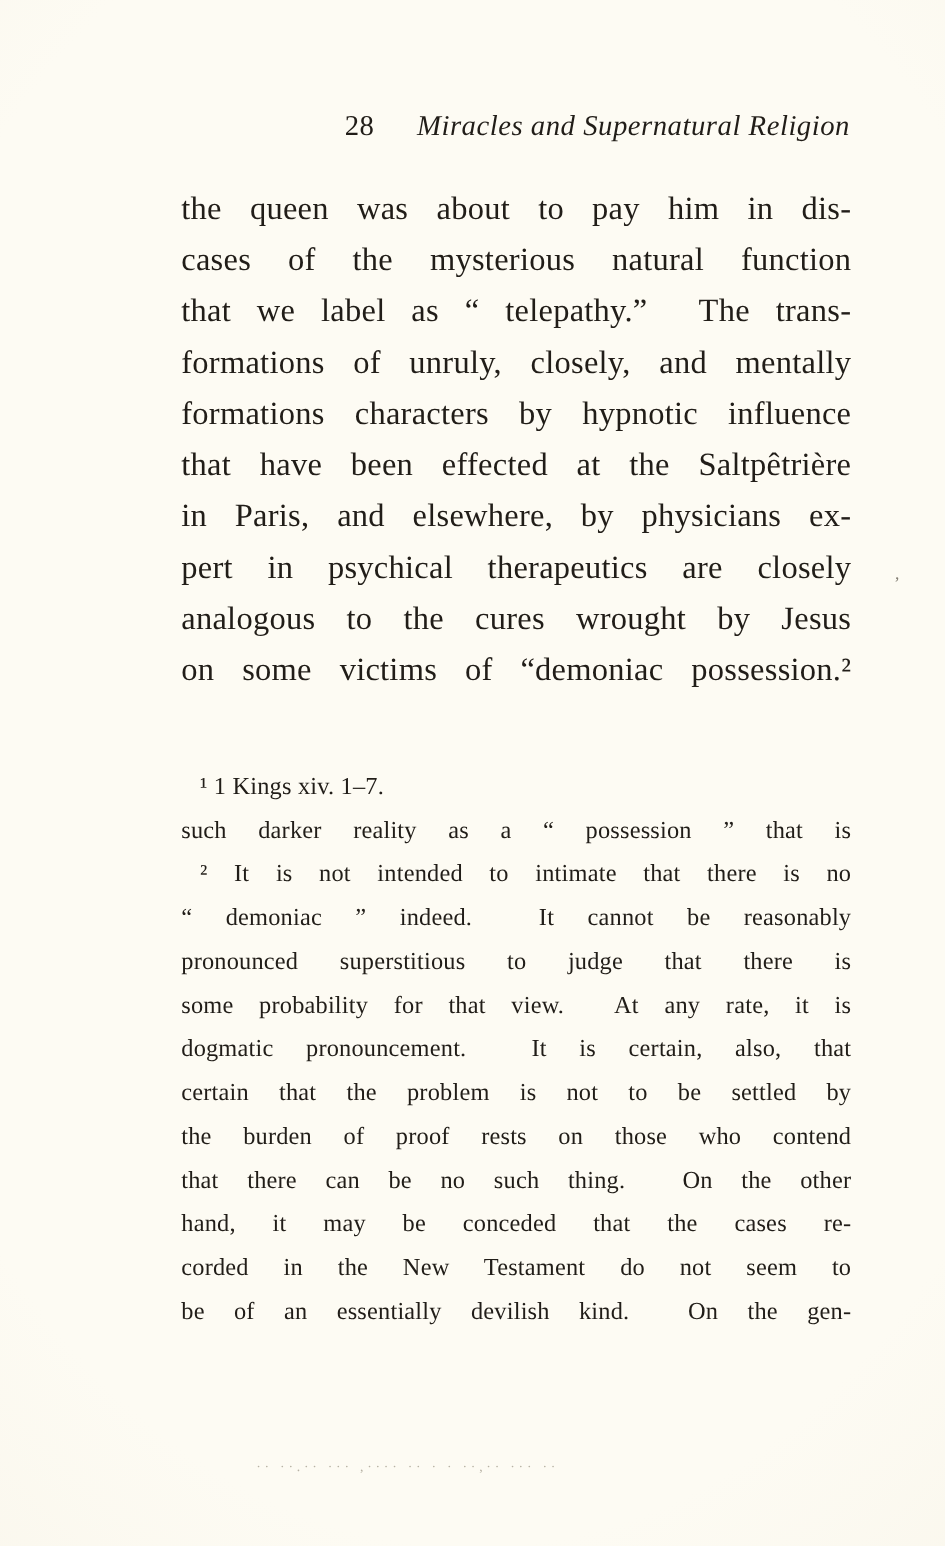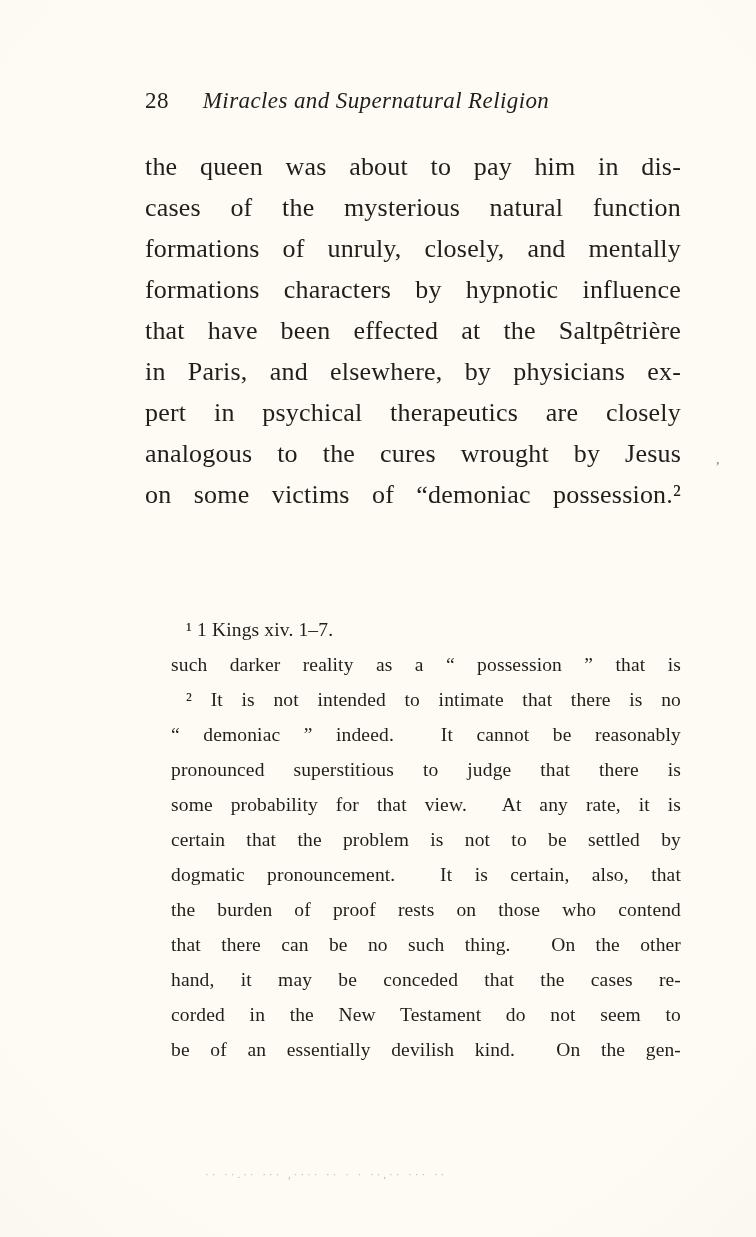--- a/index.html
+++ b/index.html
@@ -15,20 +15,21 @@
   }
 
   .running-header {
     position: absolute;
     top: 88px;
     left: 145px;
     right: 76px;
     font-size: 23px;
     letter-spacing: 0.4px;
     white-space: nowrap;
+    text-align: right;
   }
   .page-number {
     display: inline-block;
     margin-right: 34px;
   }
   .running-title {
     font-style: italic;
   }
 
   .body-text {
@@ -51,21 +52,20 @@
     top: 612px;
     left: 145px;
     width: 536px;
     font-size: 19.5px;
     line-height: 35px;
     letter-spacing: 0.15px;
   }
   .fline {
     text-align: justify;
     text-align-last: justify;
-    margin-left: 26px;
   }
   .fline.first {
     text-indent: 15px;
   }
   .fline.loose {
     text-align-last: left;
   }
 
   .scan-smudge {
     position: absolute;
@@ -93,38 +93,39 @@
 
 <div class="page">
 
   <header class="running-header">
     <span class="page-number">28</span><span class="running-title">Miracles and Supernatural Religion</span>
   </header>
 
   <main class="body-text">
     <div class="bline">the queen was about to pay him in dis-</div>
     <div class="bline">cases of the mysterious natural function</div>
+    <div class="bline">that we label as “ telepathy.”&nbsp; The trans-</div>
     <div class="bline">formations of unruly, closely, and mentally</div>
     <div class="bline">formations characters by hypnotic influence</div>
     <div class="bline">that have been effected at the Saltpêtrière</div>
     <div class="bline">in Paris, and elsewhere, by physicians ex-</div>
     <div class="bline">pert in psychical therapeutics are closely</div>
     <div class="bline">analogous to the cures wrought by Jesus</div>
     <div class="bline">on some victims of “demoniac possession.²</div>
   </main>
 
   <section class="footnotes">
     <div class="fline first loose">¹ 1 Kings xiv. 1–7.</div>
     <div class="fline">such darker reality as a “ possession ” that is</div>
     <div class="fline first">² It is not intended to intimate that there is no</div>
     <div class="fline">“ demoniac ” indeed.&nbsp; It cannot be reasonably</div>
     <div class="fline">pronounced superstitious to judge that there is</div>
     <div class="fline">some probability for that view.&nbsp; At any rate, it is</div>
+    <div class="fline">dogmatic pronouncement.&nbsp; It is certain, also, that</div>
     <div class="fline">certain that the problem is not to be settled by</div>
-    <div class="fline">dogmatic pronouncement.&nbsp; It is certain, also, that</div>
     <div class="fline">the burden of proof rests on those who contend</div>
     <div class="fline">that there can be no such thing.&nbsp; On the other</div>
     <div class="fline">hand, it may be conceded that the cases re-</div>
     <div class="fline">corded in the New Testament do not seem to</div>
     <div class="fline">be of an essentially devilish kind.&nbsp; On the gen-</div>
   </section>
 
   <div class="scan-smudge">·· ··.·· ··· ,···· ·· · · ··,·· ··· ··</div>
   <div class="scan-speck">,</div>
 

